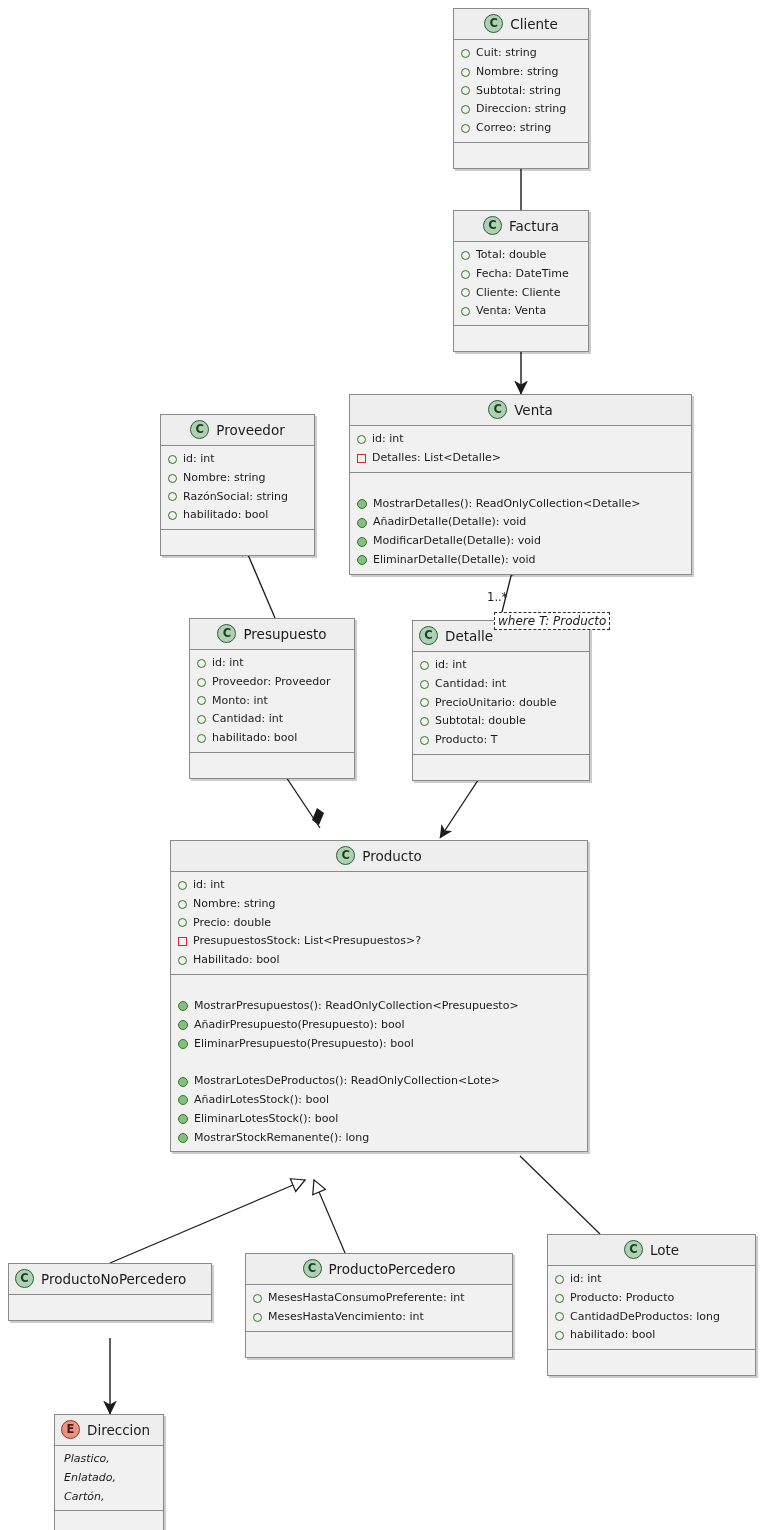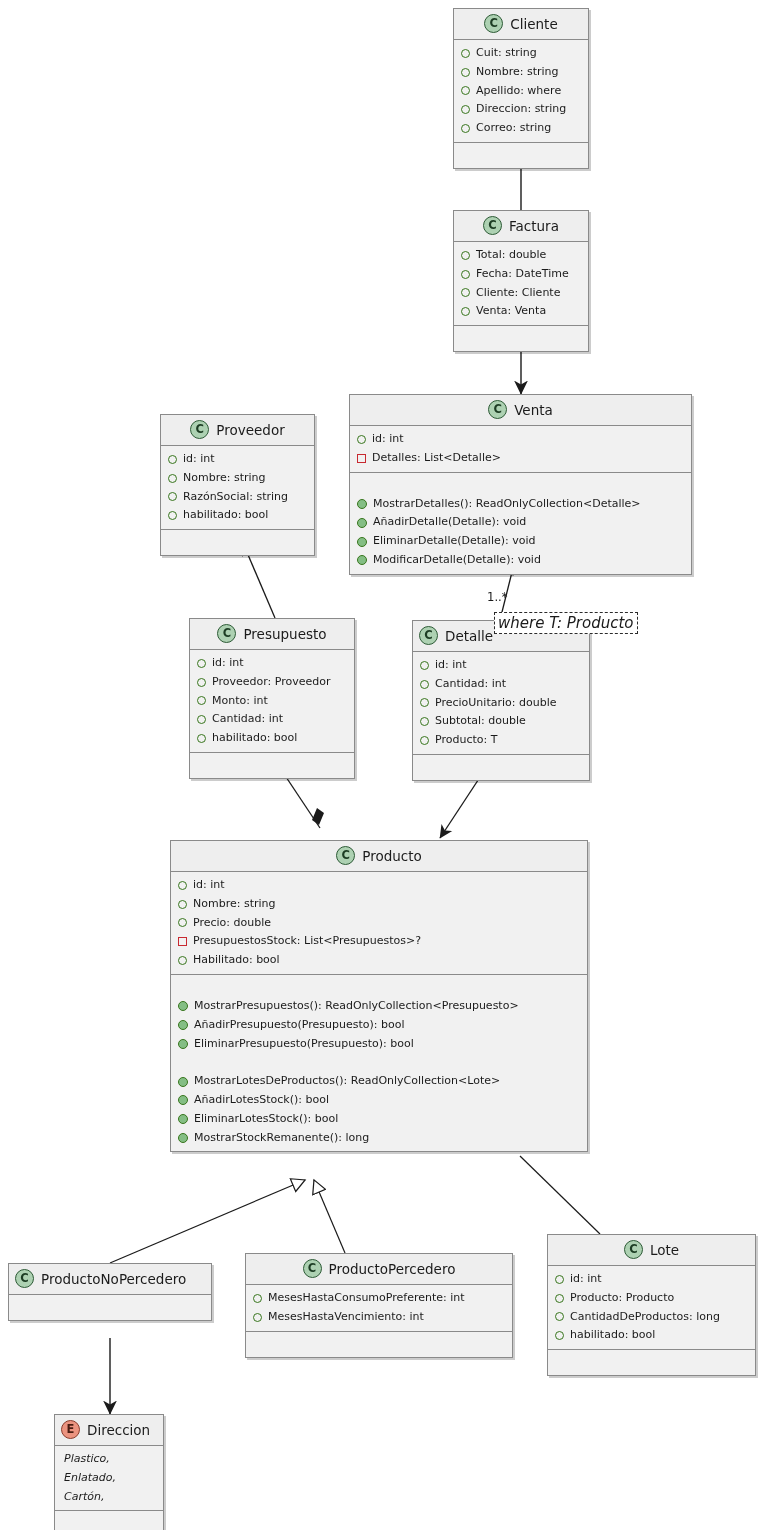--- a/index.html
+++ b/index.html
@@ -57,21 +57,21 @@
   .mk.pubf{width:7px;height:7px;border-radius:50%;border:1.3px solid #38761d;background:transparent;}
   
   .mk.privf{width:7px;height:7px;border:1.3px solid #C82930;background:transparent;}
   
   .mk.pubm{width:8px;height:8px;border-radius:50%;background:#84BE84;border:1.3px solid #38761d;}
 
   .note-generic{
     position:absolute;
     border:1px dashed #2b2b2b;
     background:#ffffff;
-    font-size:15px;font-style:italic;color:#1b1b1b;
+    font-size:12px;font-style:italic;color:#1b1b1b;
     padding:1px 3px;white-space:nowrap;
   }
   .edge-label{
     position:absolute;
     font-size:11.6px;color:#1b1b1b;white-space:nowrap;background:transparent;
   }
 </style>
 </head>
 <body>
 
@@ -142,21 +142,21 @@
       <div class="row">
           <span class="mk pubf"></span>
           <span>Cuit: string</span>
         </div>
       <div class="row">
           <span class="mk pubf"></span>
           <span>Nombre: string</span>
         </div>
       <div class="row">
           <span class="mk pubf"></span>
-          <span>Apellido: where</span>
+          <span>Subtotal: string</span>
         </div>
       <div class="row">
           <span class="mk pubf"></span>
           <span>Direccion: string</span>
         </div>
       <div class="row">
           <span class="mk pubf"></span>
           <span>Correo: string</span>
         </div>
     </div>
@@ -208,25 +208,25 @@
       <div class="row">
           <span class="mk pubm"></span>
           <span>MostrarDetalles(): ReadOnlyCollection&lt;Detalle&gt;</span>
         </div>
       <div class="row">
           <span class="mk pubm"></span>
           <span>AñadirDetalle(Detalle): void</span>
         </div>
       <div class="row">
           <span class="mk pubm"></span>
+          <span>ModificarDetalle(Detalle): void</span>
+        </div>
+      <div class="row">
+          <span class="mk pubm"></span>
           <span>EliminarDetalle(Detalle): void</span>
-        </div>
-      <div class="row">
-          <span class="mk pubm"></span>
-          <span>ModificarDetalle(Detalle): void</span>
         </div>
     </div>
   </div>
 
   <div class="uml" style="left:160px;top:414px;width:155px;">
     <div class="title">
       <span class="badge c">C</span>
       <span>Proveedor</span>
     </div>
     <div class="section">

